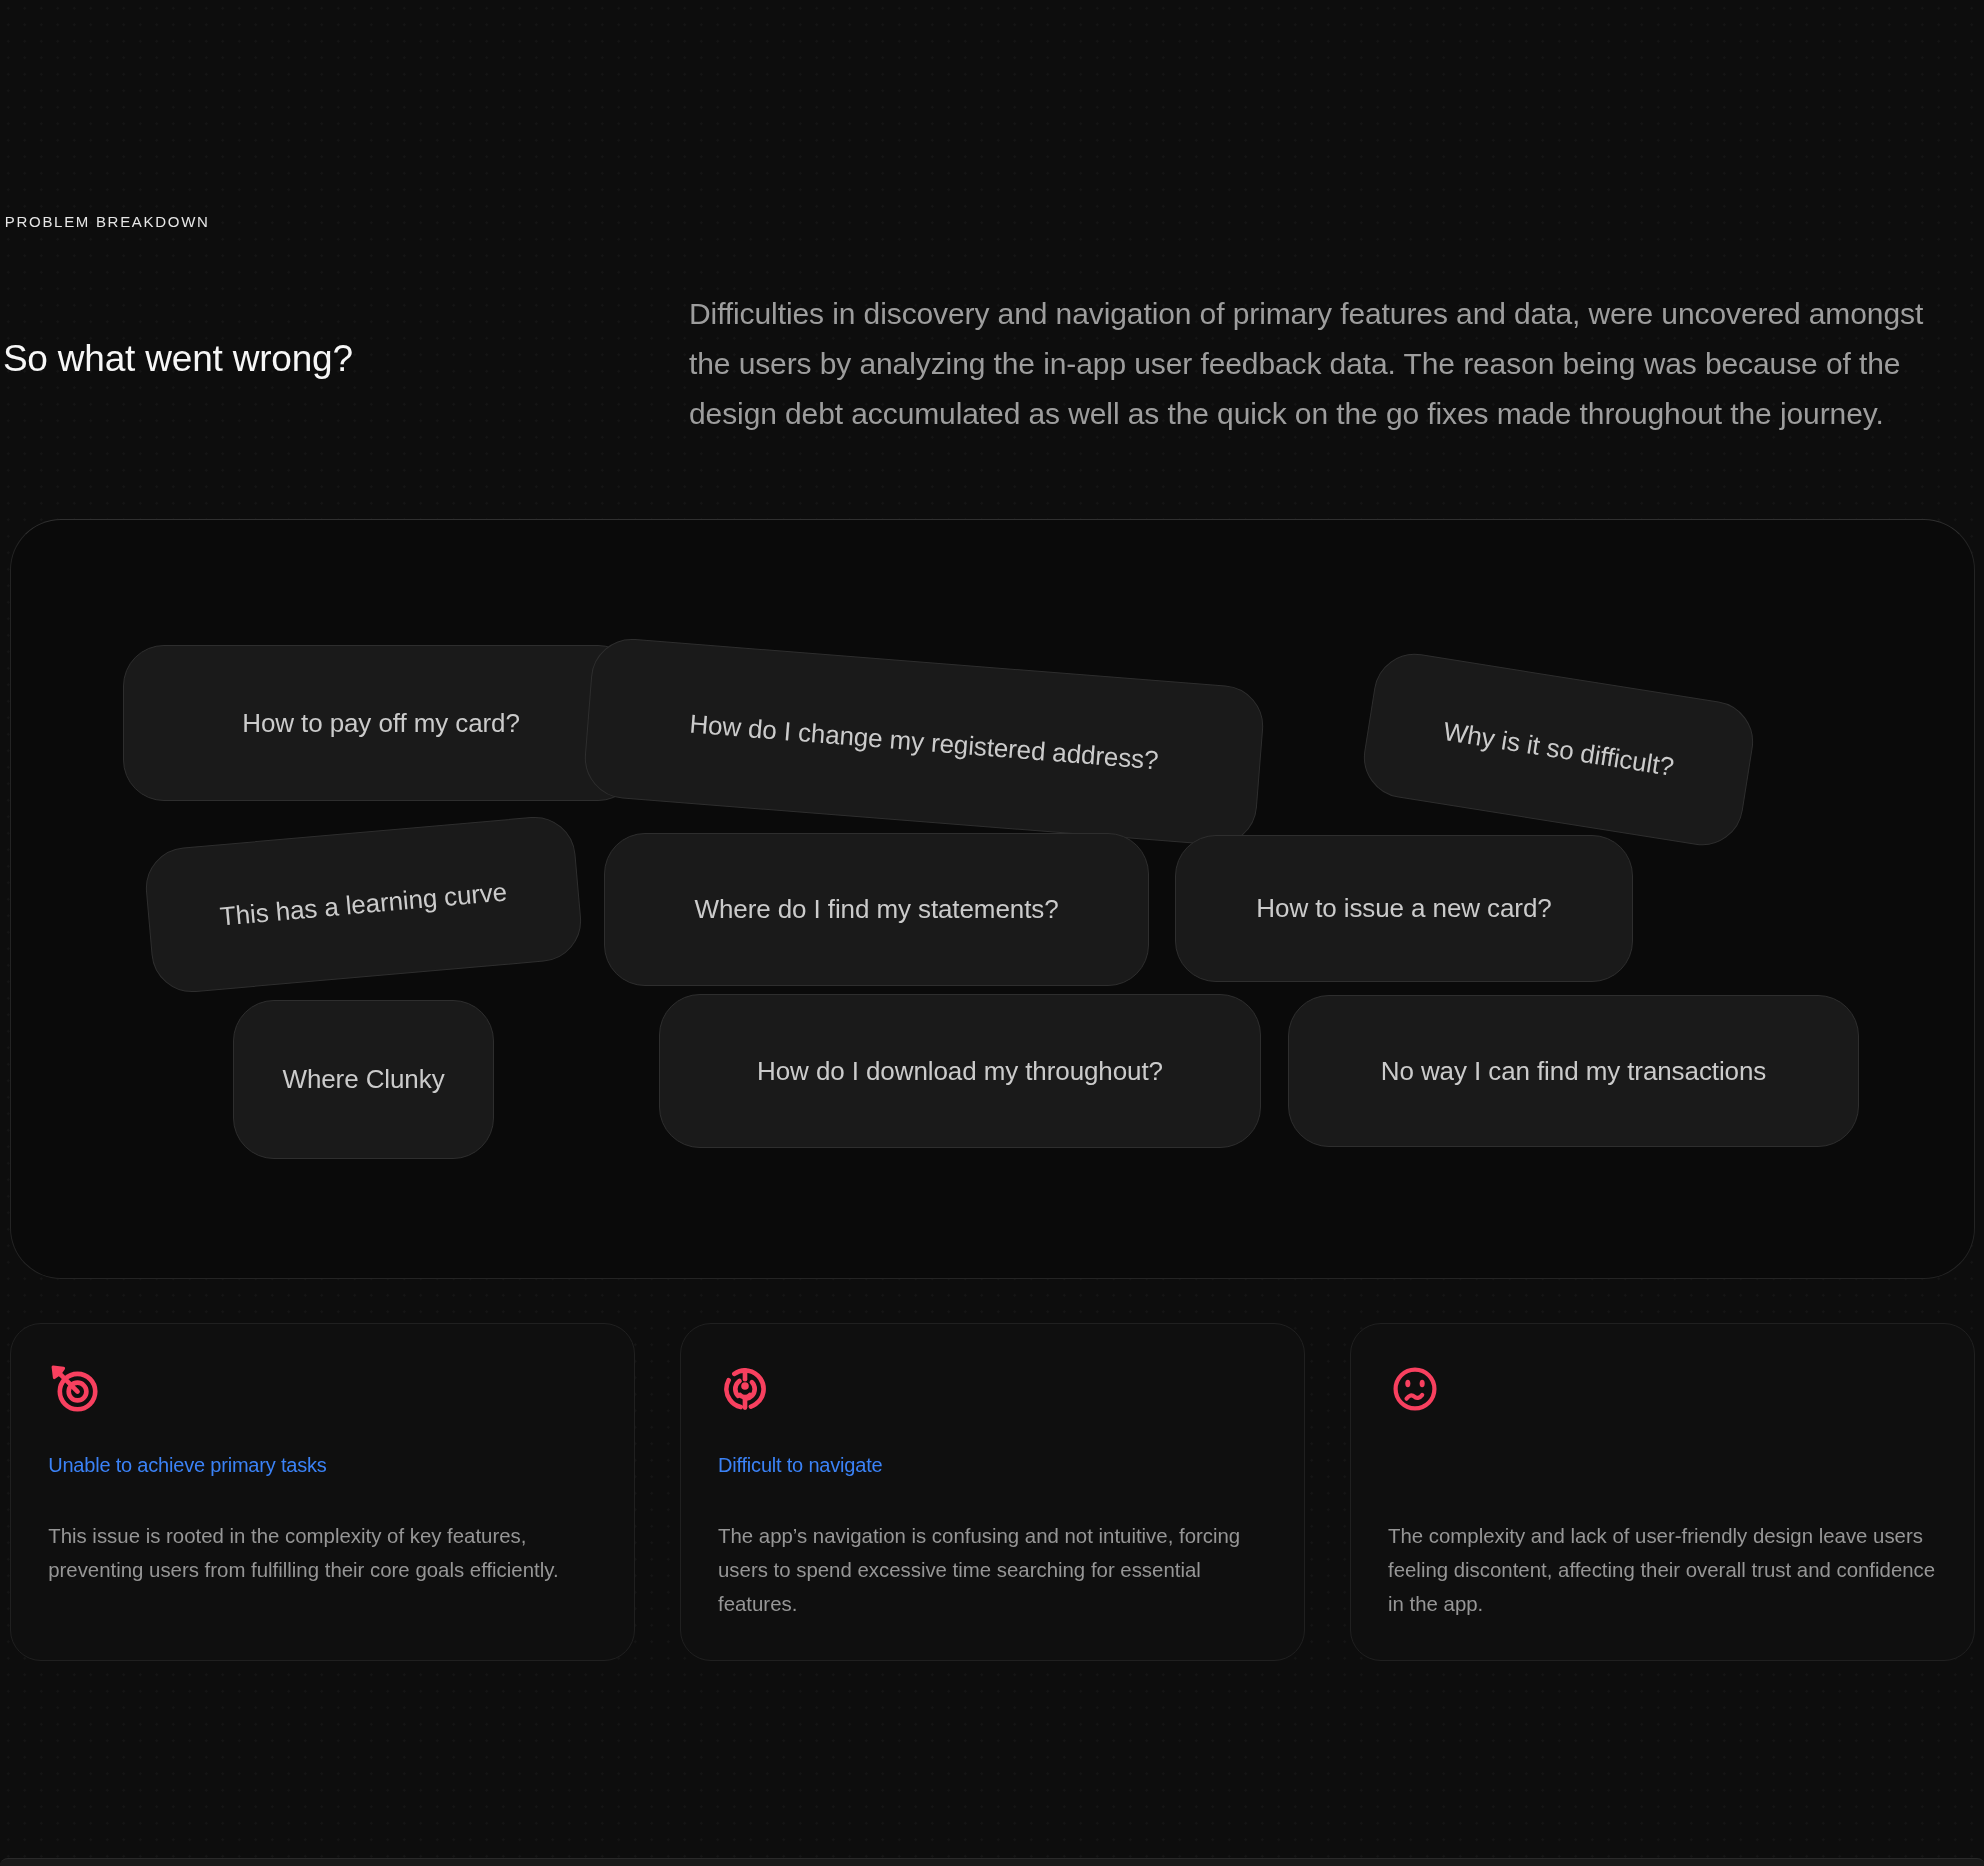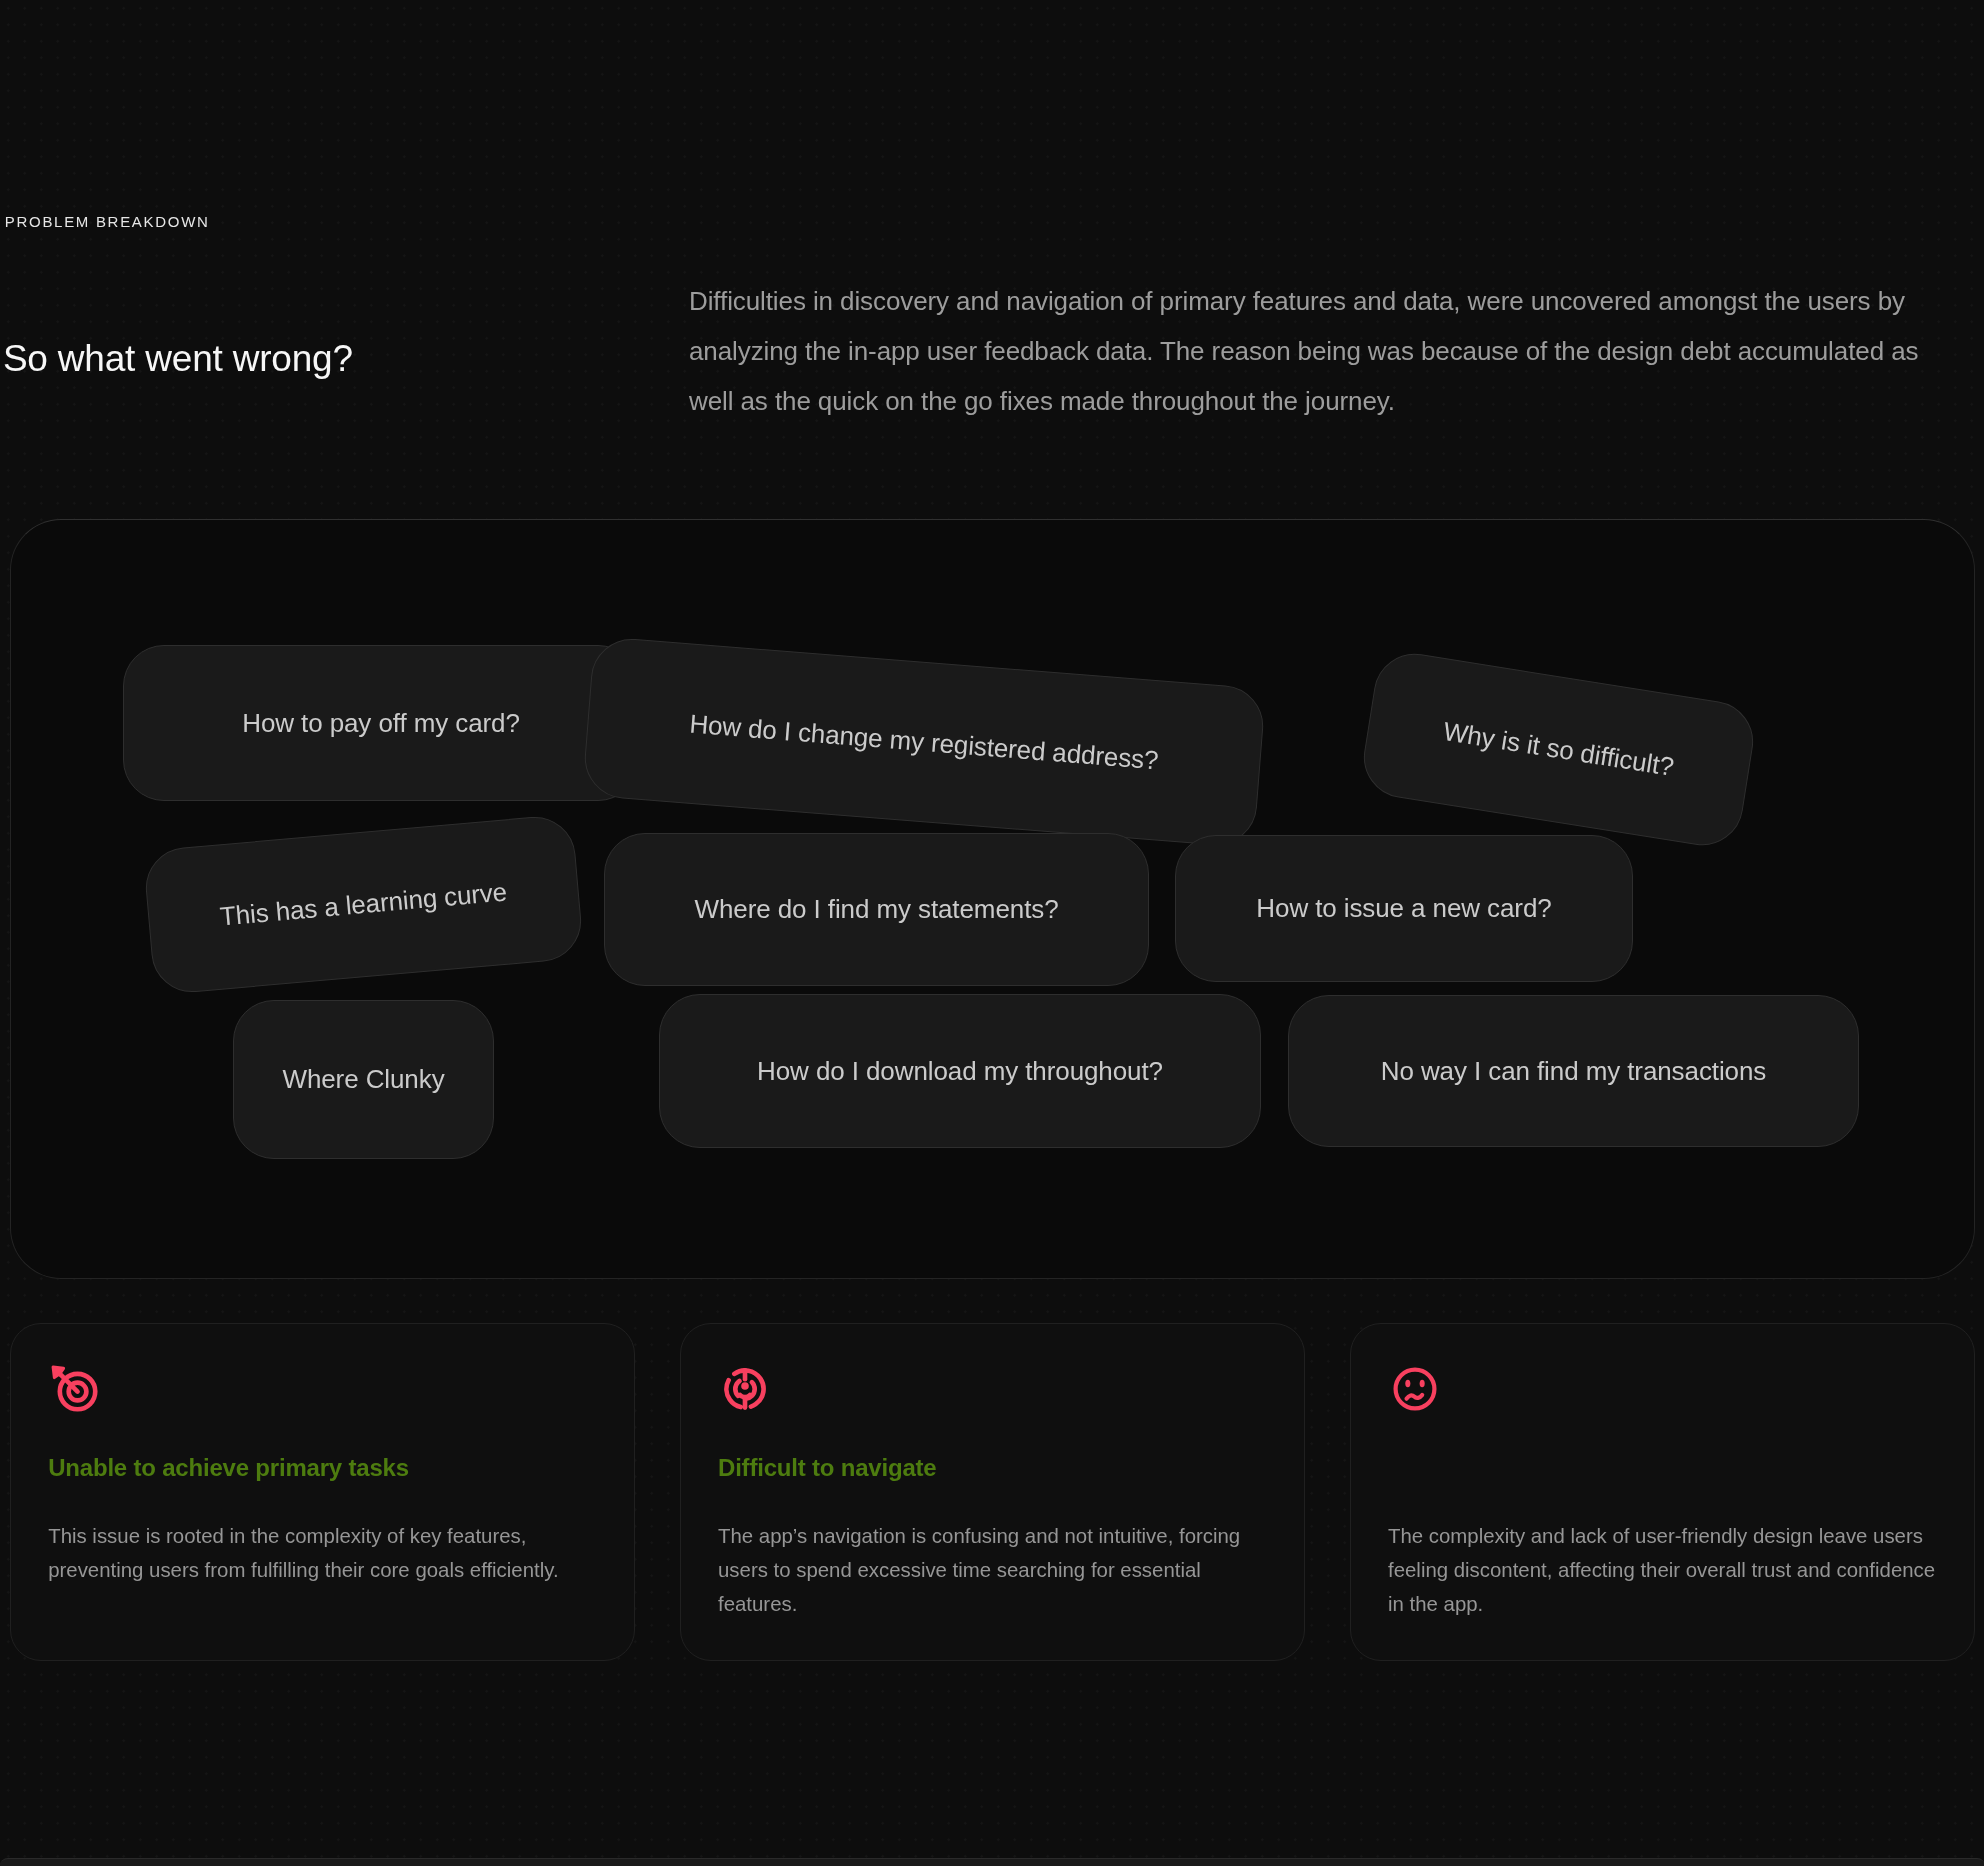--- a/index.html
+++ b/index.html
@@ -20,22 +20,22 @@
     color: #e6e6e6; text-transform: uppercase;
   }
 
   .heading {
     position: absolute; left: 2.9px; top: 338px;
     font-size: 37px; font-weight: 400; letter-spacing: -0.2px;
     color: #f7f7f7;
   }
 
   .intro {
-    position: absolute; left: 689px; top: 276px; width: 1260px;
-    font-size: 26px; font-weight: 400; letter-spacing: -0.1px;
+    position: absolute; left: 689px; top: 289px; width: 1260px;
+    font-size: 30px; font-weight: 400; letter-spacing: -0.1px;
     line-height: 50px; color: #9d9d9d;
   }
 
   .quotes-panel {
     position: absolute; left: 10.2px; top: 519px;
     width: 1965px; height: 760px;
     background: #0a0a0a;
     border: 1px solid #242424;
     border-top-color: #303030;
     border-radius: 51px;
@@ -73,22 +73,22 @@
     padding: 39px 37px;
   }
   .c1 { left: 10.2px; }
   .c2 { left: 680px; }
   .c3 { left: 1350px; }
 
   .card .icon { position: absolute; left: 37px; top: 38px; width: 54px; height: 54px; }
 
   .card h3 {
     position: absolute; left: 37px; top: 130px; right: 29px;
-    font-size: 24px; font-weight: 700; letter-spacing: -0.2px;
-    color: #4d7c0f;
+    font-size: 20px; font-weight: 400; letter-spacing: -0.2px;
+    color: #3b82f6;
   }
 
   .card p {
     position: absolute; left: 37px; top: 195px; right: 33px;
     font-size: 20.4px; font-weight: 400; letter-spacing: 0;
     line-height: 34px; color: #969696;
   }
 
   .next-section-edge {
     position: absolute; left: 0; right: 0; top: 1858px; height: 8.2px;

